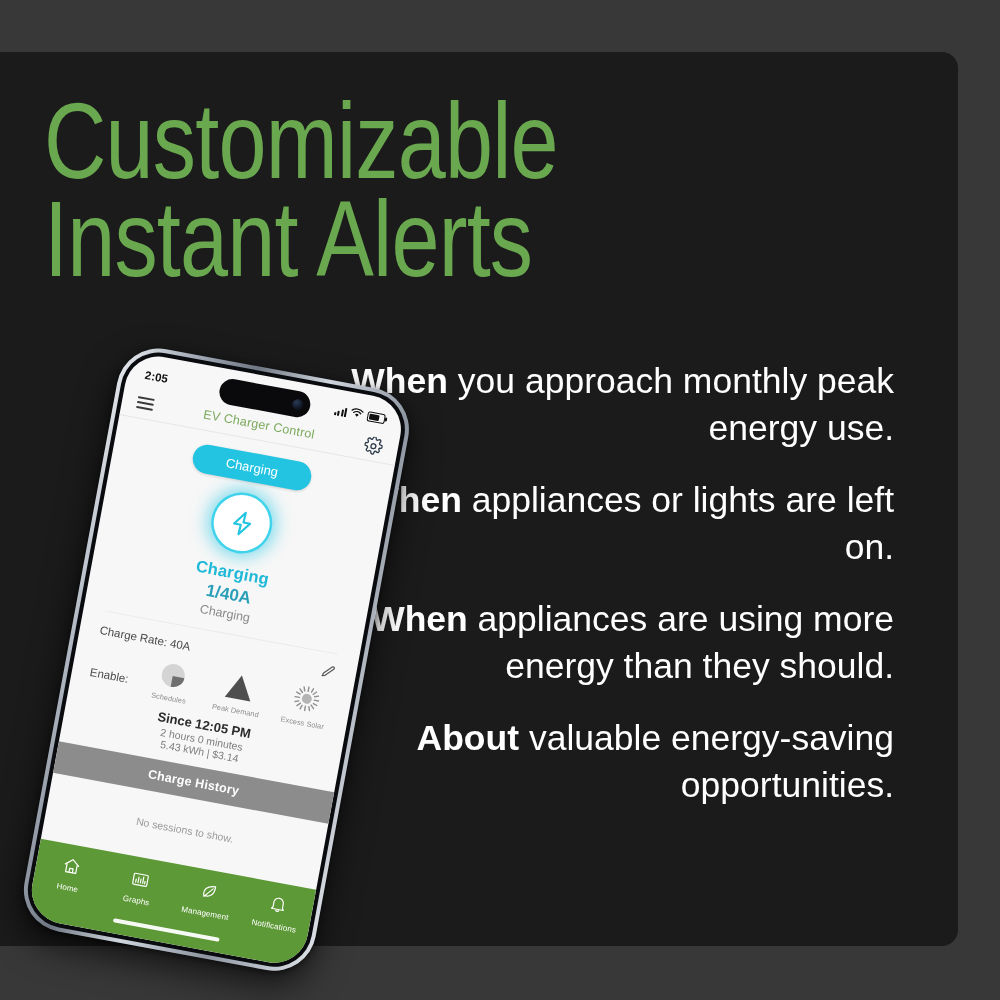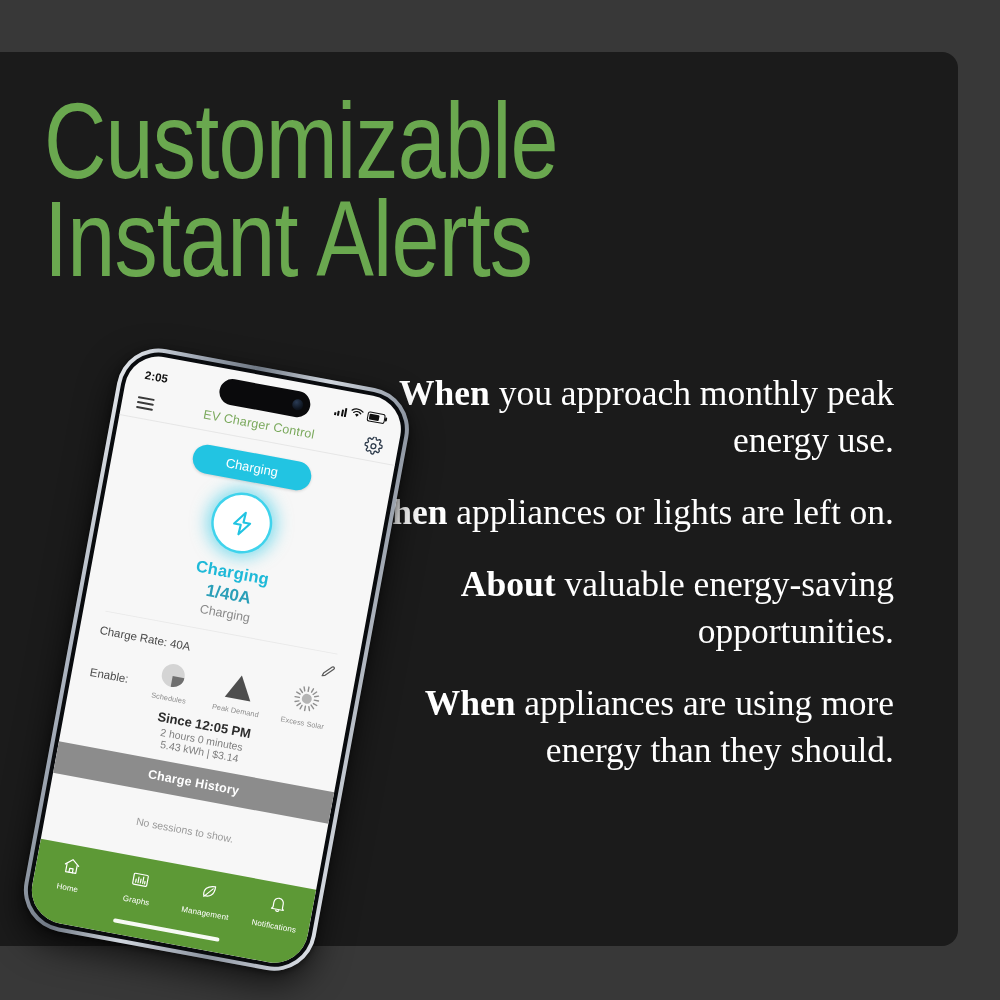--- a/index.html
+++ b/index.html
@@ -35,21 +35,21 @@
 
   
   .copy{
     position:absolute;right:106px;top:358px;width:545px;
     text-align:right;
     color:#ffffff;
     font-size:35.5px;
     line-height:47px;
     font-weight:400;
   }
-  .copy p{margin:12px 0 25px 0;font-family:Liberation Serif, serif;}
+  .copy p{margin:0 0 25px 0;}
   .copy p:last-child{margin-bottom:0;}
   .copy b{font-weight:700;}
 
   
   .phone-wrap{
     position:absolute;left:48px;top:352px;width:340px;height:620px;
     transform:rotate(10.5deg);
     transform-origin:50% 50%;
   }
   .phone{
@@ -188,22 +188,22 @@
   <div class="panel"></div>
 
   <div class="headline">
     <span class="l">Customizable</span>
     <span class="l">Instant Alerts</span>
   </div>
 
   <div class="copy">
     <p><b>When</b><span> you approach monthly peak energy use.</span></p>
     <p><b>When</b><span> appliances or lights are left on.</span></p>
+    <p><b>When</b><span> appliances are using more energy than they should.</span></p>
     <p><b>About</b><span> valuable energy-saving opportunities.</span></p>
-    <p><b>When</b><span> appliances are using more energy than they should.</span></p>
   </div>
 
   <div class="phone-wrap">
     <div class="phone">
       <div class="bezel">
         <div class="screen">
 
           <div class="notch">
             <span class="lens"></span>
           </div>

